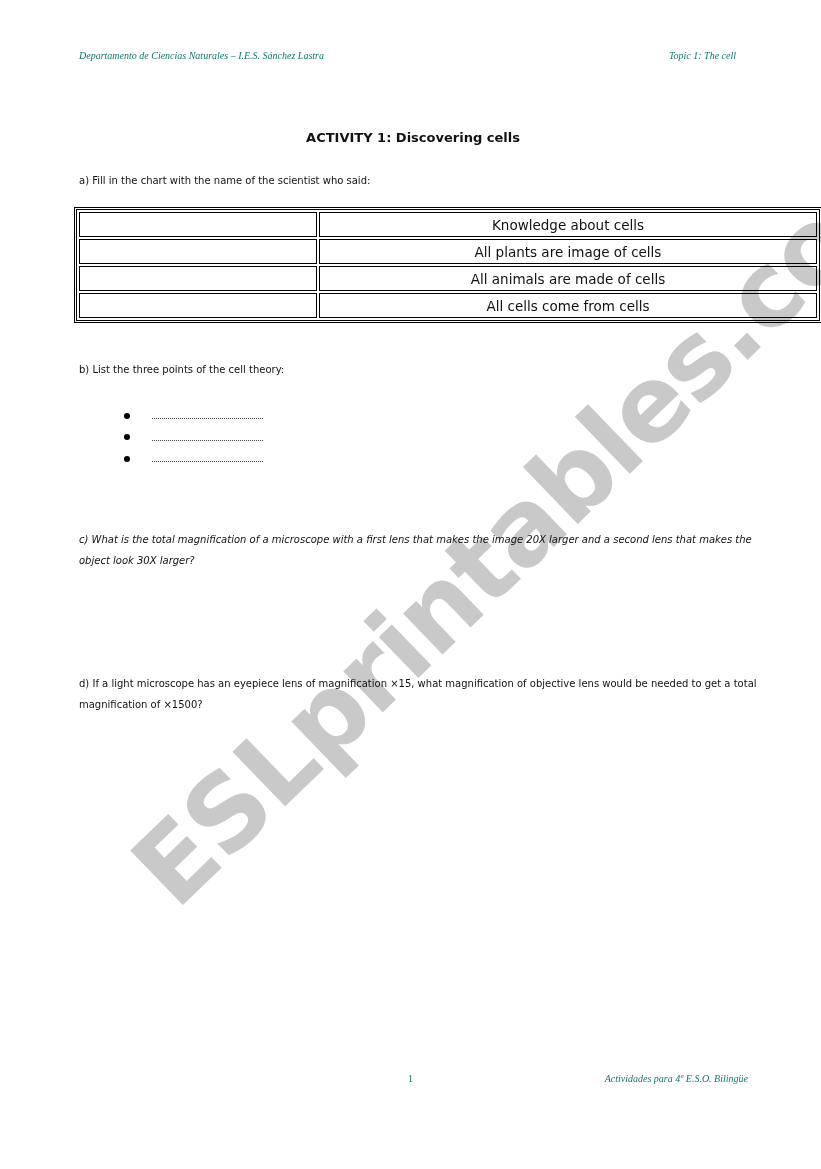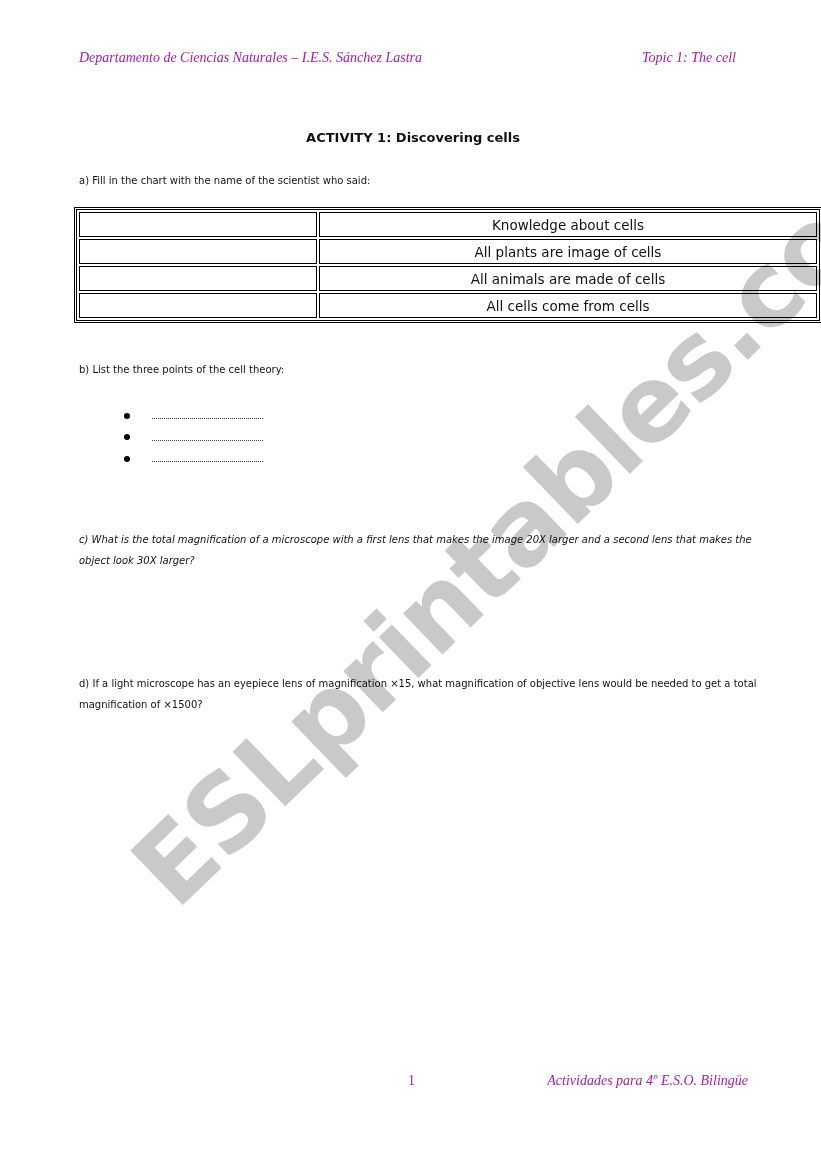--- a/index.html
+++ b/index.html
@@ -1,19 +1,19 @@
 <!DOCTYPE html>
 <html><head>
 <meta charset="utf-8">
 <style>
   html, body { margin: 0; padding: 0; background: #ffffff; }
   body { width: 821px; height: 1169px; position: relative; overflow: hidden; }
   .page { position: absolute; left: 0; top: 0; width: 821px; height: 1169px; background: #fff; }
 
-  .serif-italic { font-family: "Liberation Serif", "DejaVu Serif", serif; font-style: italic; font-size: 14px; color: #a21caf; }
+  .serif-italic { font-family: "Liberation Serif", "DejaVu Serif", serif; font-style: italic; font-size: 10px; color: #0f766e; }
   .sans { font-family: "DejaVu Sans", "Liberation Sans", sans-serif; color: #111; }
 
   .watermark {
     position: absolute;
     left: 36px; top: 540px;
     width: 820px;
     font-family: "DejaVu Sans", "Liberation Sans", sans-serif;
     font-weight: bold;
     font-size: 104px;
     letter-spacing: -2px;

